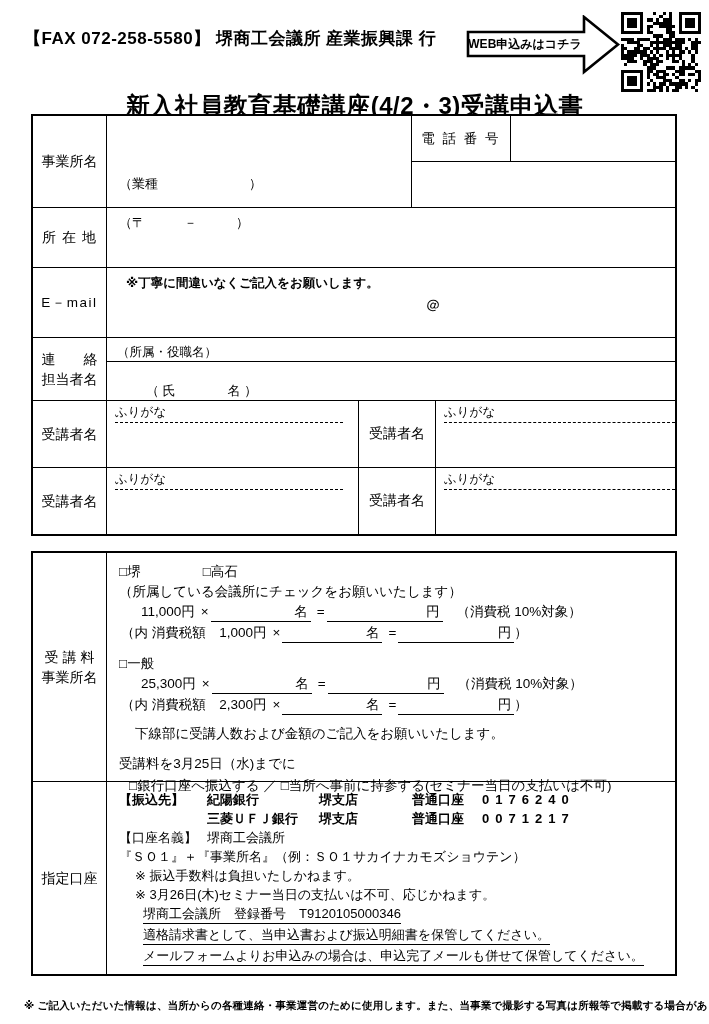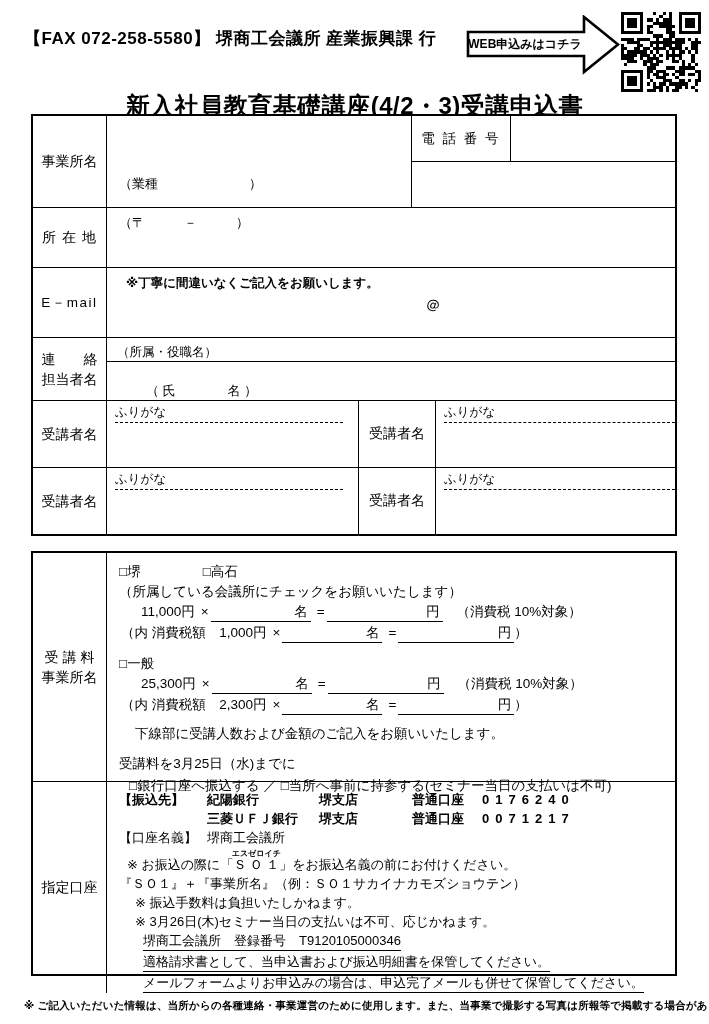--- a/index.html
+++ b/index.html
@@ -245,23 +245,20 @@
         <span class="bk-branch">堺支店</span>
         <span class="bk-type">普通口座</span>
         <span class="bk-num">0071217</span>
       </div>
 
       <div class="holderline">
         <span class="bk-lbl">【口座名義】</span>
         <span>堺商工会議所</span>
       </div>
 
-      <div class="rubyline">
-        <span>※ お振込の際に「</span><ruby><span>ＳＯ１</span><rt>エスゼロイチ</rt></ruby><span>」をお振込名義の前にお付けください。</span>
-      </div>
 
       <div class="s01-detail">『ＳＯ１』＋『事業所名』（例：ＳＯ１サカイナカモズショウテン）</div>
       <div class="acct-note">※ 振込手数料は負担いたしかねます。</div>
       <div class="acct-note">※ 3月26日(木)セミナー当日の支払いは不可、応じかねます。</div>
 
       <div class="ul-line"><span>堺商工会議所　登録番号　T9120105000346</span></div>
       <div class="ul-line"><span>適格請求書として、当申込書および振込明細書を保管してください。</span></div>
       <div class="ul-line"><span>メールフォームよりお申込みの場合は、申込完了メールも併せて保管してください。</span></div>
     </div>
   </div>

